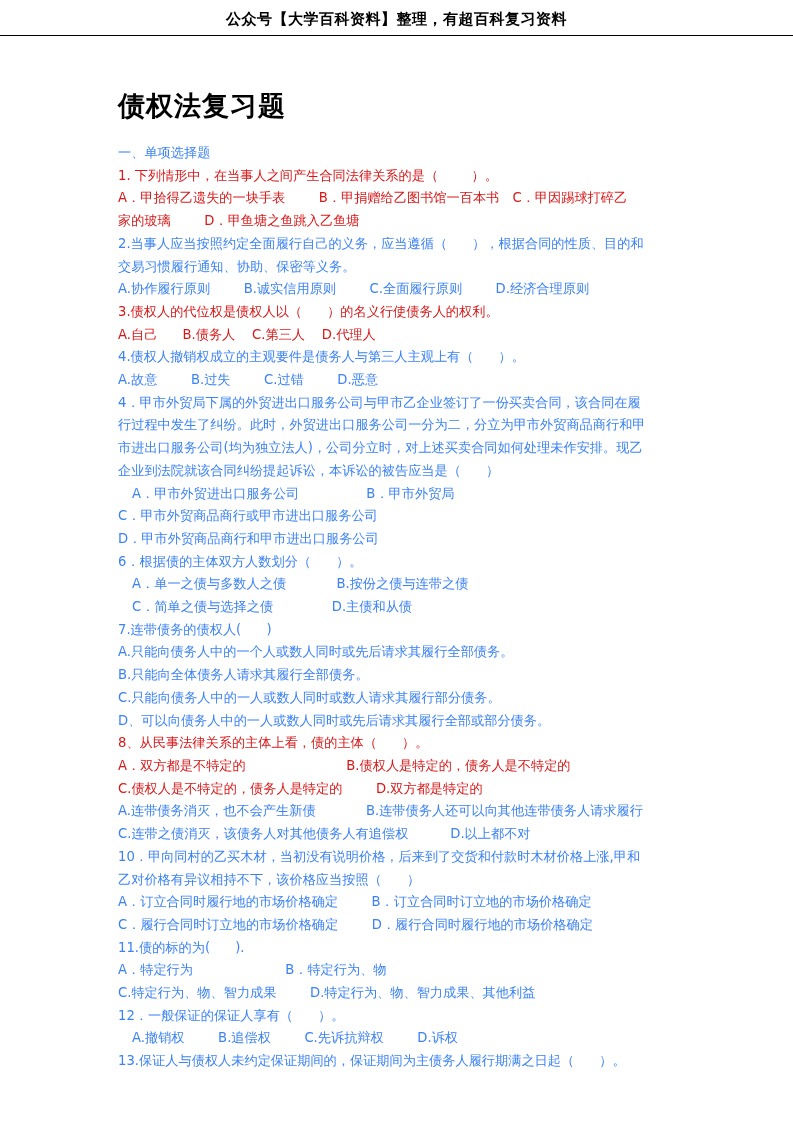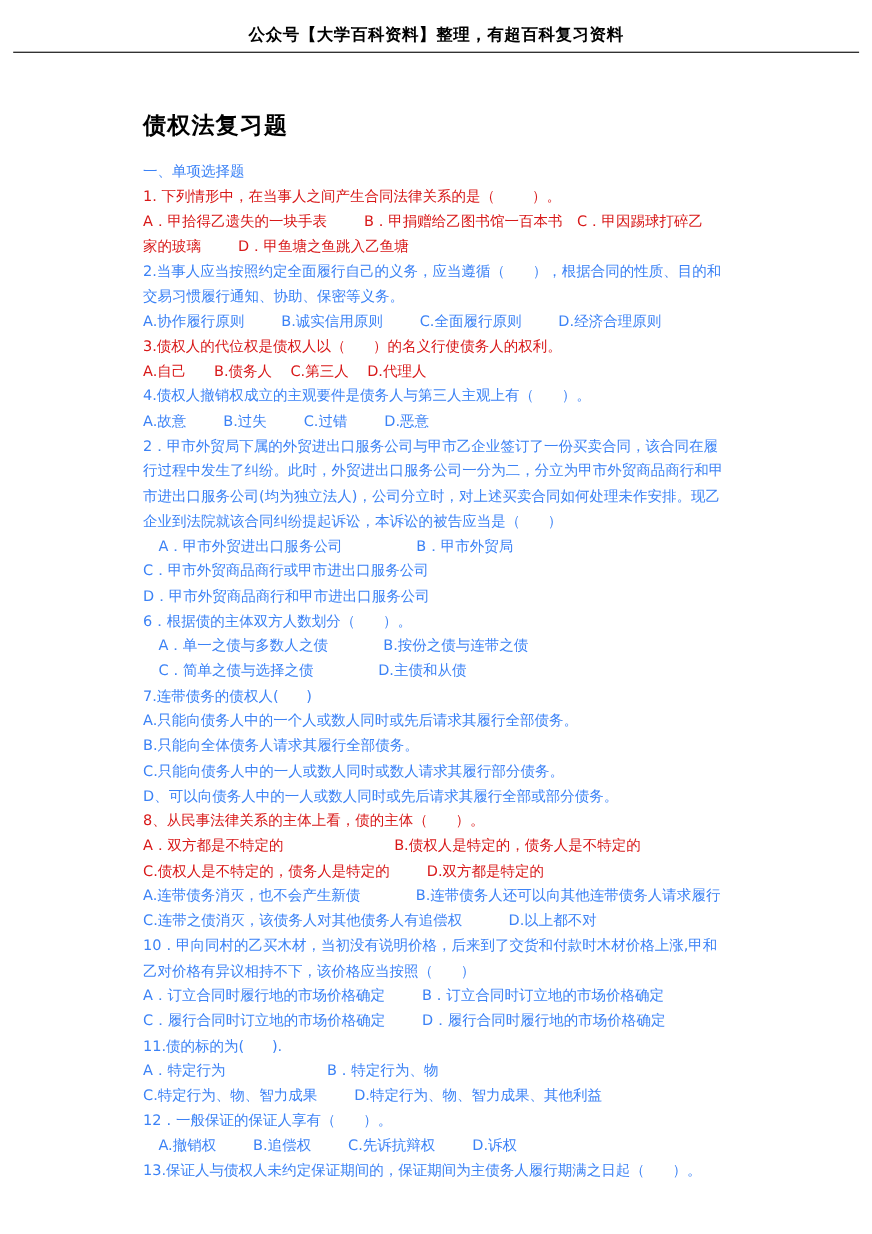--- a/index.html
+++ b/index.html
@@ -12,21 +12,21 @@
     height: 1122px;
     font-family: "DejaVu Sans", "Liberation Sans", sans-serif;
     color: #000000;
     position: relative;
     overflow: hidden;
   }
   .page {
     width: 793px;
     height: 1122px;
     box-sizing: border-box;
-    padding: 12px;
+    padding: 0;
     position: relative;
   }
   .header-banner {
     text-align: center;
     font-size: 15px;
     font-weight: bold;
     color: #000;
     padding-top: 10px;
     padding-bottom: 6px;
     letter-spacing: 0.5px;
@@ -34,21 +34,21 @@
   .header-rule {
     border-bottom: 1px solid #000;
     margin: 0 0 0 0;
     width: 100%;
   }
   .content {
     padding: 0 62px 0 118px;
     box-sizing: border-box;
   }
   .doc-title {
-    font-size: 21px;
+    font-size: 27px;
     font-weight: bold;
     margin-top: 52px;
     margin-bottom: 18px;
     letter-spacing: 1px;
     color: #000;
   }
   .body-block {
     font-size: 13.2px;
     line-height: 1.72;
   }
@@ -82,21 +82,21 @@
           <div class="line red">1. 下列情形中，在当事人之间产生合同法律关系的是（        ）。</div>
           <div class="line red">A．甲拾得乙遗失的一块手表        B．甲捐赠给乙图书馆一百本书　C．甲因踢球打碎乙</div>
           <div class="line red">家的玻璃        D．甲鱼塘之鱼跳入乙鱼塘</div>
           <div class="line black">2.当事人应当按照约定全面履行自己的义务，应当遵循（      ），根据合同的性质、目的和</div>
           <div class="line black">交易习惯履行通知、协助、保密等义务。</div>
           <div class="line black">A.协作履行原则        B.诚实信用原则        C.全面履行原则        D.经济合理原则</div>
           <div class="line red">3.债权人的代位权是债权人以（      ）的名义行使债务人的权利。</div>
           <div class="line red">A.自己      B.债务人    C.第三人    D.代理人</div>
           <div class="line black">4.债权人撤销权成立的主观要件是债务人与第三人主观上有（      ）。</div>
           <div class="line black">A.故意        B.过失        C.过错        D.恶意</div>
-          <div class="line black">2．甲市外贸局下属的外贸进出口服务公司与甲市乙企业签订了一份买卖合同，该合同在履</div>
+          <div class="line black">4．甲市外贸局下属的外贸进出口服务公司与甲市乙企业签订了一份买卖合同，该合同在履</div>
           <div class="line black">行过程中发生了纠纷。此时，外贸进出口服务公司一分为二，分立为甲市外贸商品商行和甲</div>
           <div class="line black">市进出口服务公司(均为独立法人)，公司分立时，对上述买卖合同如何处理未作安排。现乙</div>
           <div class="line black">企业到法院就该合同纠纷提起诉讼，本诉讼的被告应当是（      ）</div>
           <div class="line black indent1">A．甲市外贸进出口服务公司                B．甲市外贸局</div>
           <div class="line black">C．甲市外贸商品商行或甲市进出口服务公司</div>
           <div class="line black">D．甲市外贸商品商行和甲市进出口服务公司</div>
           <div class="line black">6．根据债的主体双方人数划分（      ）。</div>
           <div class="line black indent1">A．单一之债与多数人之债            B.按份之债与连带之债</div>
           <div class="line black indent1">C．简单之债与选择之债              D.主债和从债</div>
           <div class="line black">7.连带债务的债权人(      )</div>

